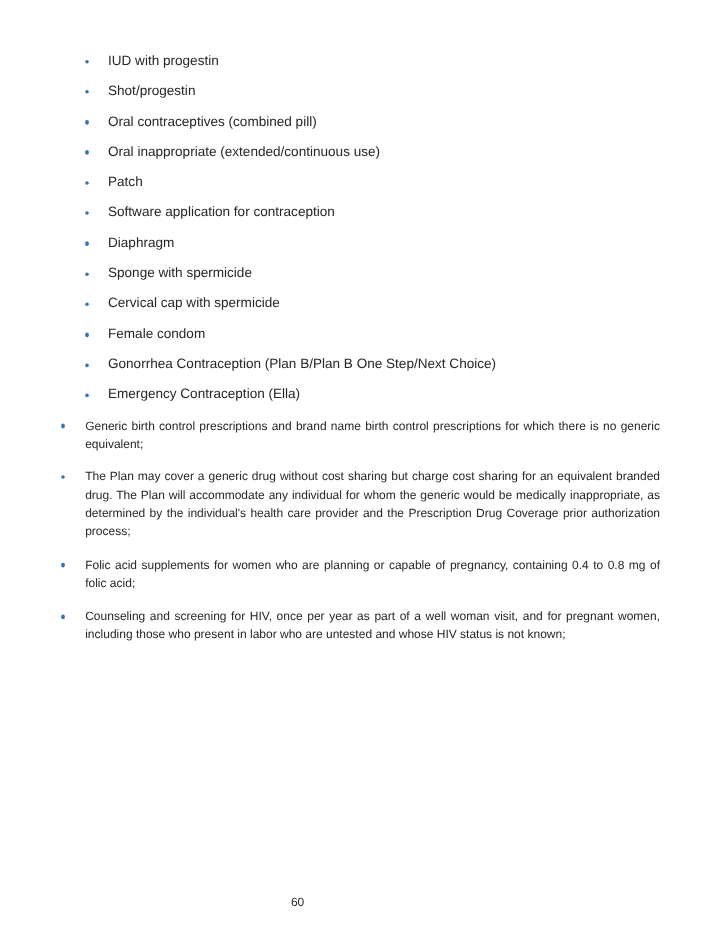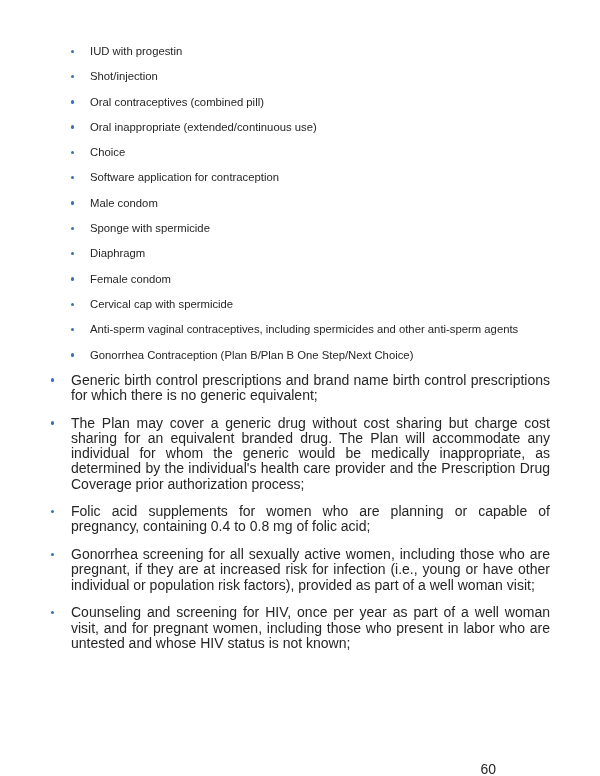--- a/index.html
+++ b/index.html
@@ -38,21 +38,21 @@
     list-style: none;
     margin: 0;
     padding: 0;
   }
 
   
   ul.lvl1 > li.item {
     position: relative;
     margin: 0 0 10px 0;
     padding: 0 50px 0 71px;   
-    font-size: 14px;
+    font-size: 10px;
     line-height: 15.2px;
     text-align: justify;
     color: #262626;
   }
   ul.lvl1 > li.item::before {
     content: "";
     position: absolute;
     left: 51px;
     top: 5.6px;
     width: 3.4px;
@@ -92,58 +92,56 @@
   
   li.subwrap { margin-bottom: 7px; }
 
   .para-gap { margin-bottom: 12.5px !important; }
 
   
   .page-number {
     position: absolute;
     left: 0;
     right: 0;
-    top: 762px;
-    text-align: right;
-    font-size: 14px;
+    top: 746px;
+    text-align: center;
+    font-size: 10px;
     line-height: 14px;
     color: #262626;
   }
 </style>
 </head>
 <body>
 
 <div class="page">
 
   <div class="content">
 
     <ul class="lvl1">
 
       <li class="subwrap">
         <ul class="lvl2">
           <li class="subitem">IUD with progestin</li>
-          <li class="subitem">Shot/injection</li>
+          <li class="subitem">Shot/progestin</li>
           <li class="subitem">Oral contraceptives (combined pill)</li>
           <li class="subitem">Oral inappropriate (extended/continuous use)</li>
-          <li class="subitem">Choice</li>
+          <li class="subitem">Patch</li>
           <li class="subitem">Software application for contraception</li>
-          <li class="subitem">Male condom</li>
+          <li class="subitem">Diaphragm</li>
           <li class="subitem">Sponge with spermicide</li>
-          <li class="subitem">Diaphragm</li>
+          <li class="subitem">Cervical cap with spermicide</li>
           <li class="subitem">Female condom</li>
-          <li class="subitem">Cervical cap with spermicide</li>
-          <li class="subitem">Anti-sperm vaginal contraceptives, including spermicides and other anti-sperm agents</li>
           <li class="subitem">Gonorrhea Contraception (Plan B/Plan B One Step/Next Choice)</li>
+          <li class="subitem">Emergency Contraception (Ella)</li>
         </ul>
       </li>
 
       <li class="item para-gap">Generic birth control prescriptions and brand name birth control prescriptions for which there is no generic equivalent;</li>
       <li class="item para-gap">The Plan may cover a generic drug without cost sharing but charge cost sharing for an equivalent branded drug. The Plan will accommodate any individual for whom the generic would be medically inappropriate, as determined by the individual's health care provider and the Prescription Drug Coverage prior authorization process;</li>
       <li class="item para-gap">Folic acid supplements for women who are planning or capable of pregnancy, containing 0.4 to 0.8 mg of folic acid;</li>
-      <li class="item para-gap">Gonorrhea screening for all sexually active women, including those who are pregnant, if they are at increased risk for infection (i.e., young or have other individual or population risk factors), provided as part of a well woman visit;</li>
       <li class="item para-gap">Counseling and screening for HIV, once per year as part of a well woman visit, and for pregnant women, including those who present in labor who are untested and whose HIV status is not known;</li>
 
     </ul>
 
   </div>
 
   <div class="page-number">60</div>
 
 </div>
 

